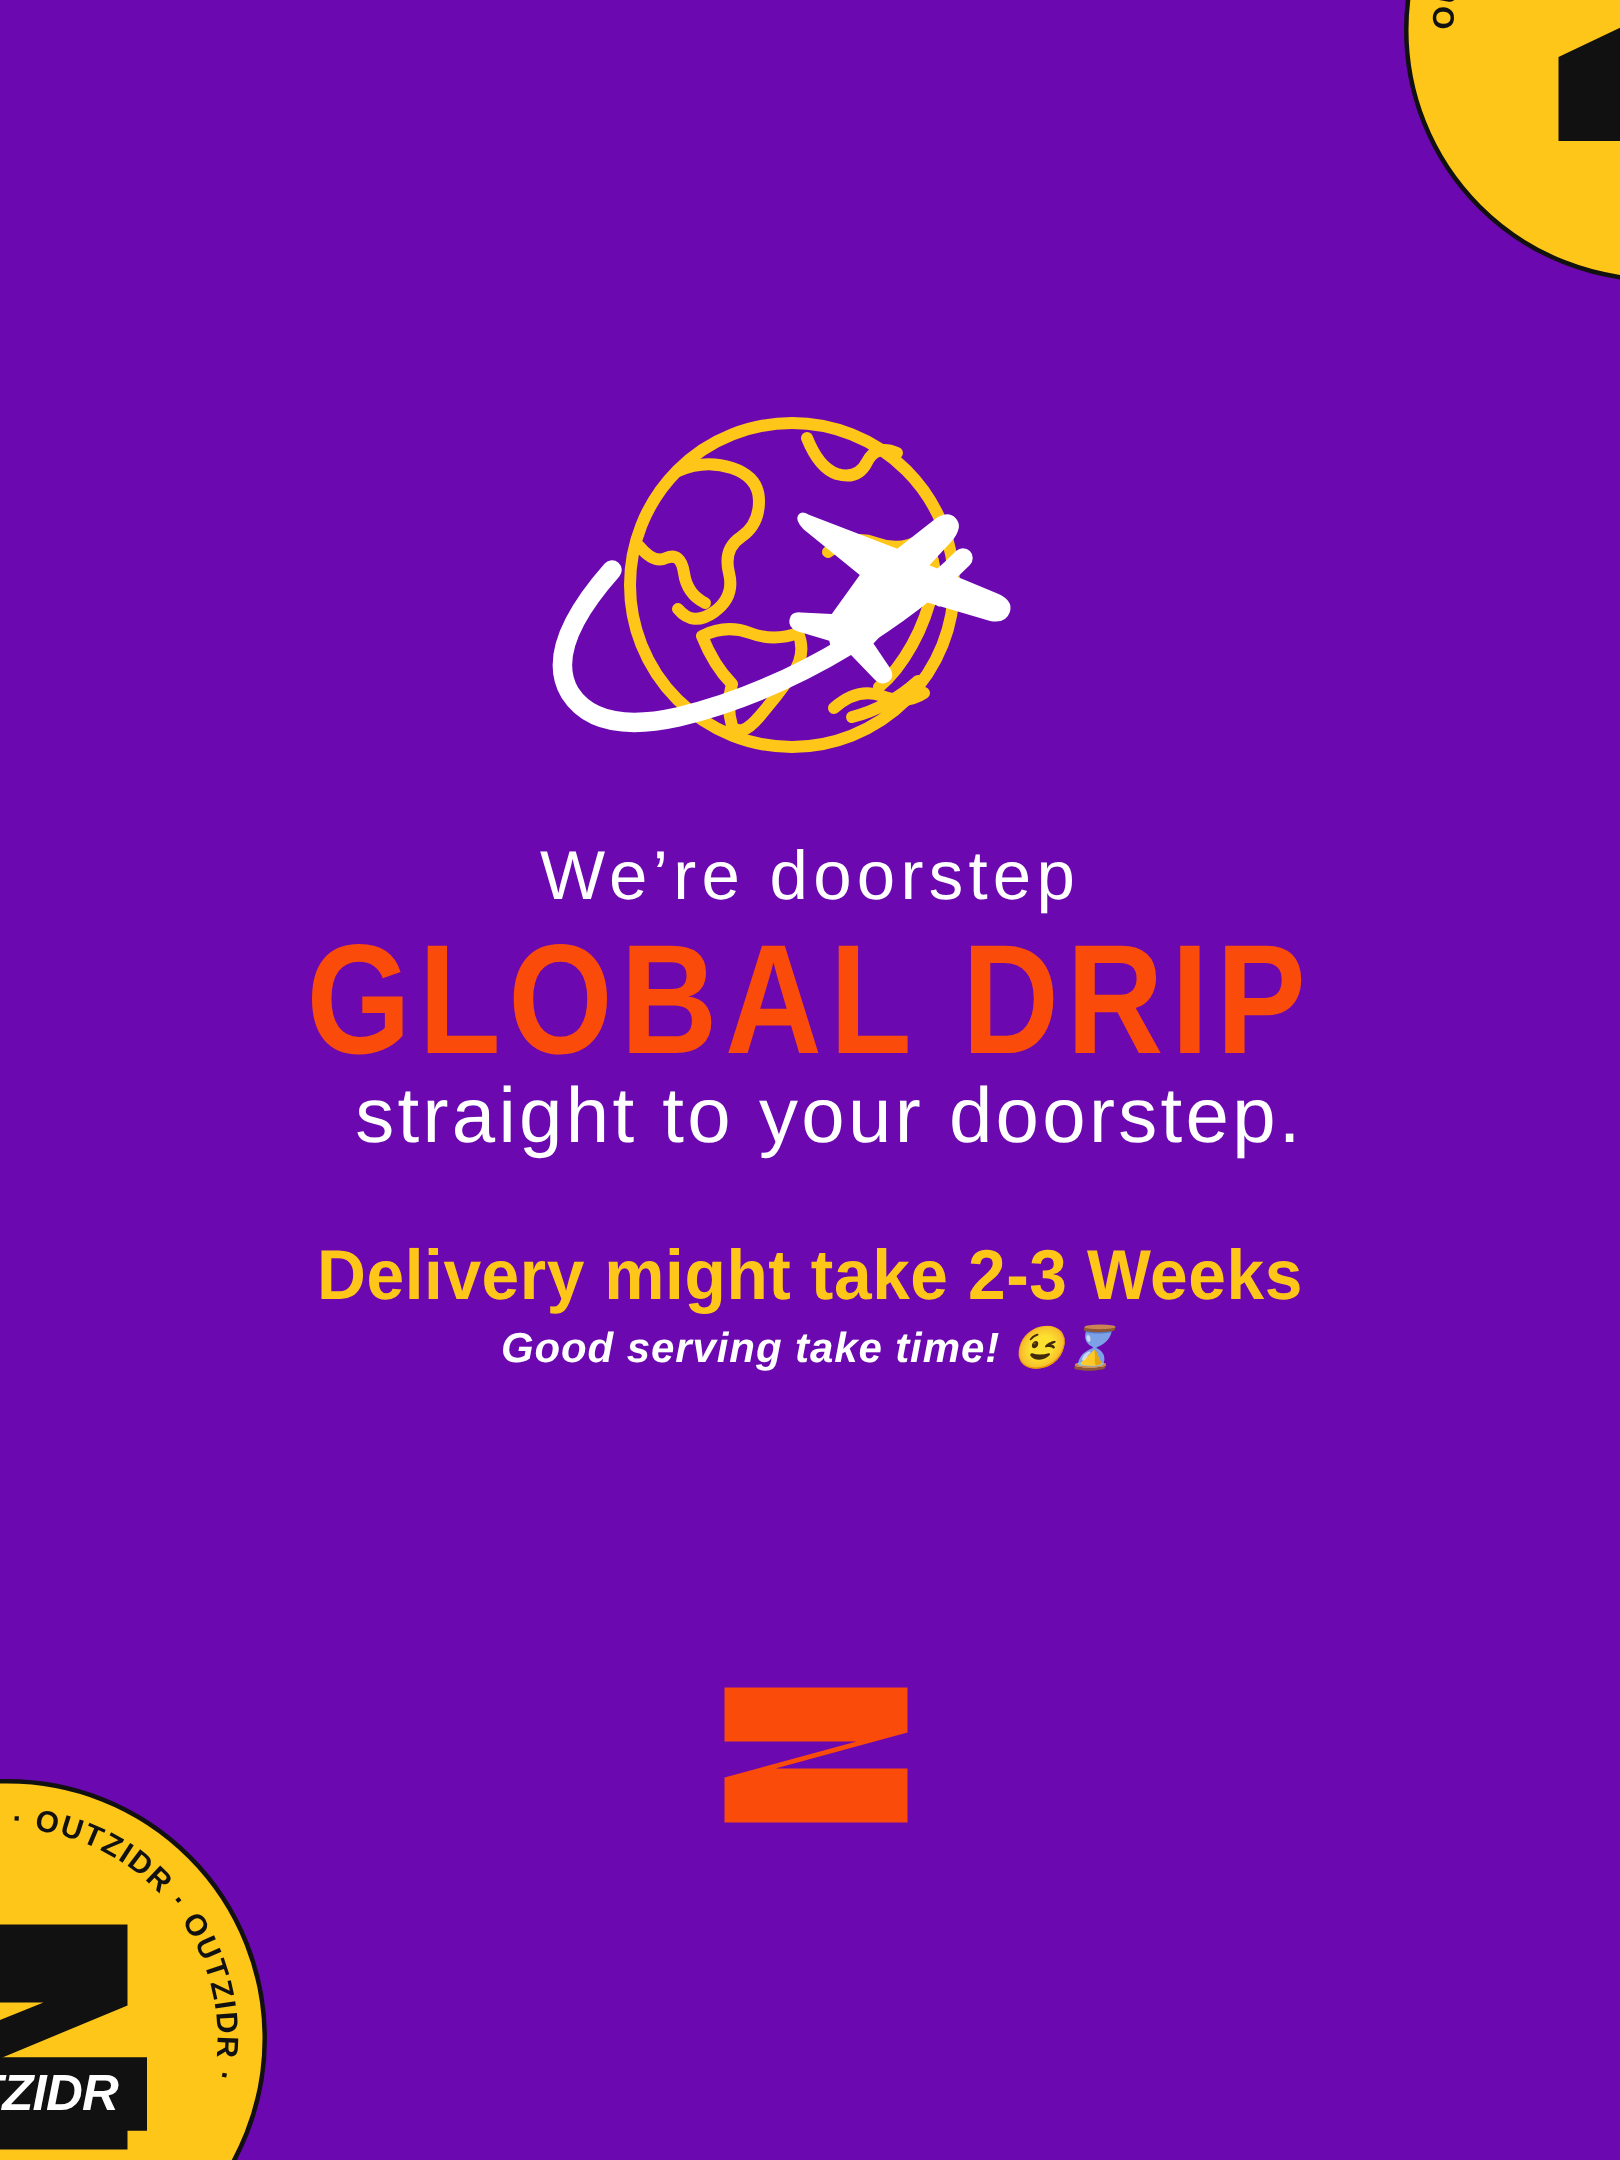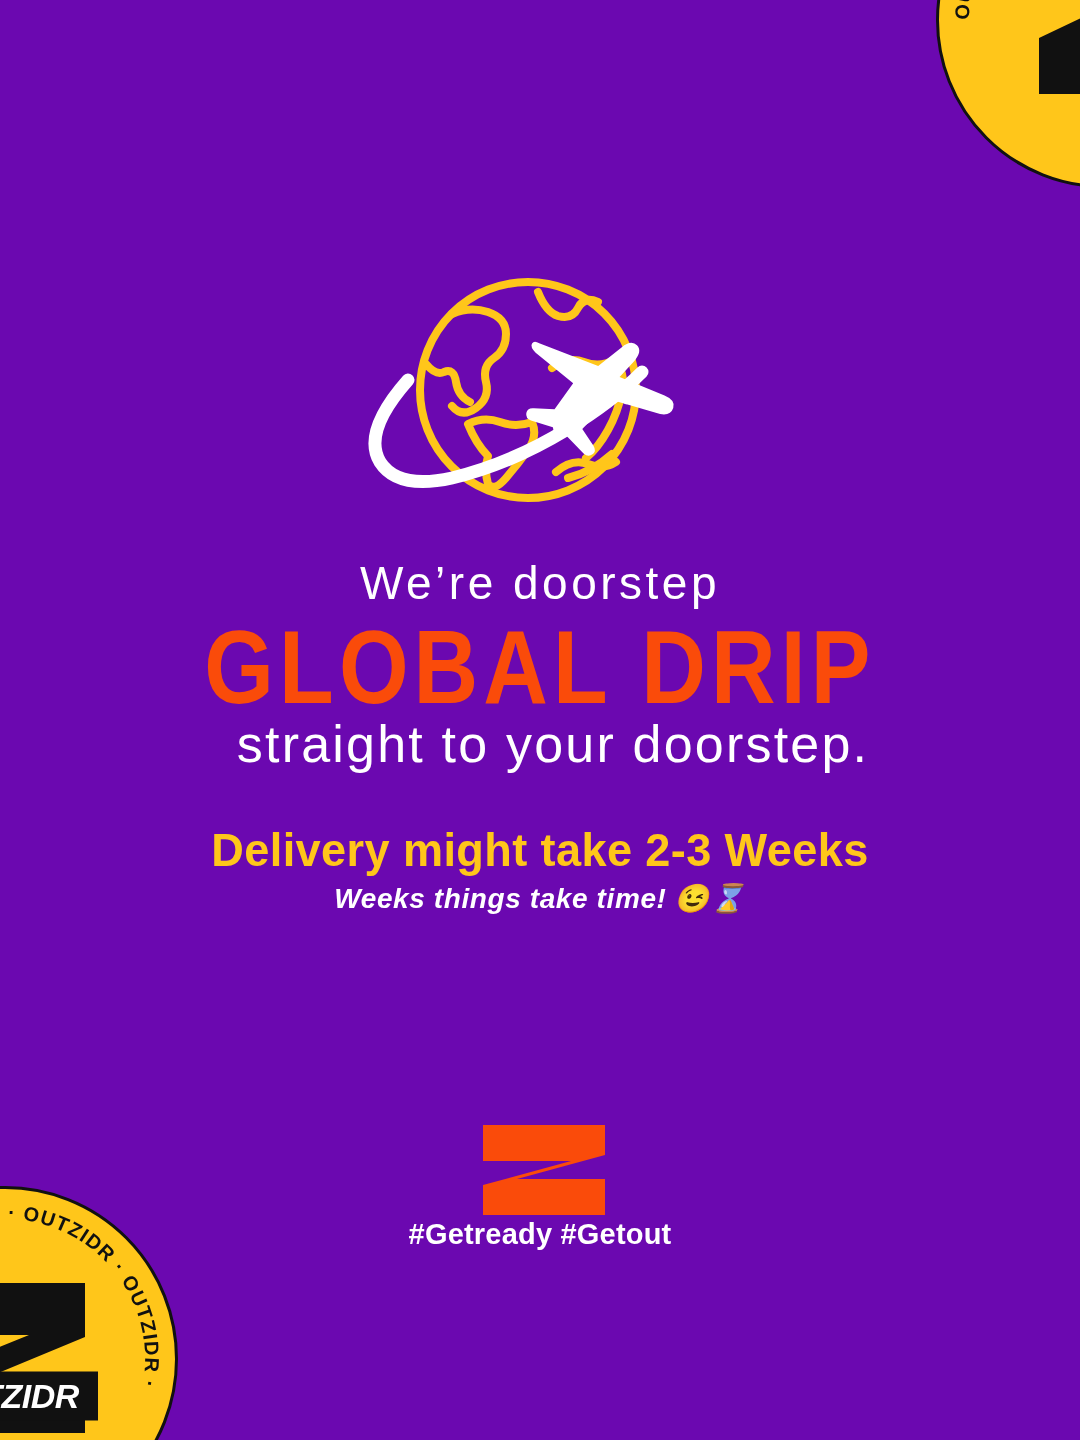--- a/index.html
+++ b/index.html
@@ -241,24 +241,23 @@
         <rect x="116" y="49" width="5" height="11" rx="2"></rect>
       </g>
     </svg>
   </div>
 
   <div class="content">
     <div class="line-serving">We’re doorstep</div>
     <div class="line-headline">GLOBAL DRIP</div>
     <div class="line-doorstep">straight to your doorstep.</div>
     <div class="line-delivery">Delivery might take 2-3 Weeks</div>
-    <div class="line-goodthings">Weeks things take time! 😉⌛</div>
+    <div class="line-goodthings">Good serving take time! 😉⌛</div>
   </div>
 
   <div class="logo-z">
     <svg viewBox="0 0 126 92" xmlns="http://www.w3.org/2000/svg">
       <path d="M 2,1 L 124,1 L 124,31 L 36,55 L 124,55 L 124,91 L 2,91 L 2,61 L 90,37 L 2,37 Z" fill="#FA4B0A"></path>
     </svg>
   </div>
 
-  <div class="hashtags">#Getready #Getout</div>
 
 </div>
 
 </body></html>

